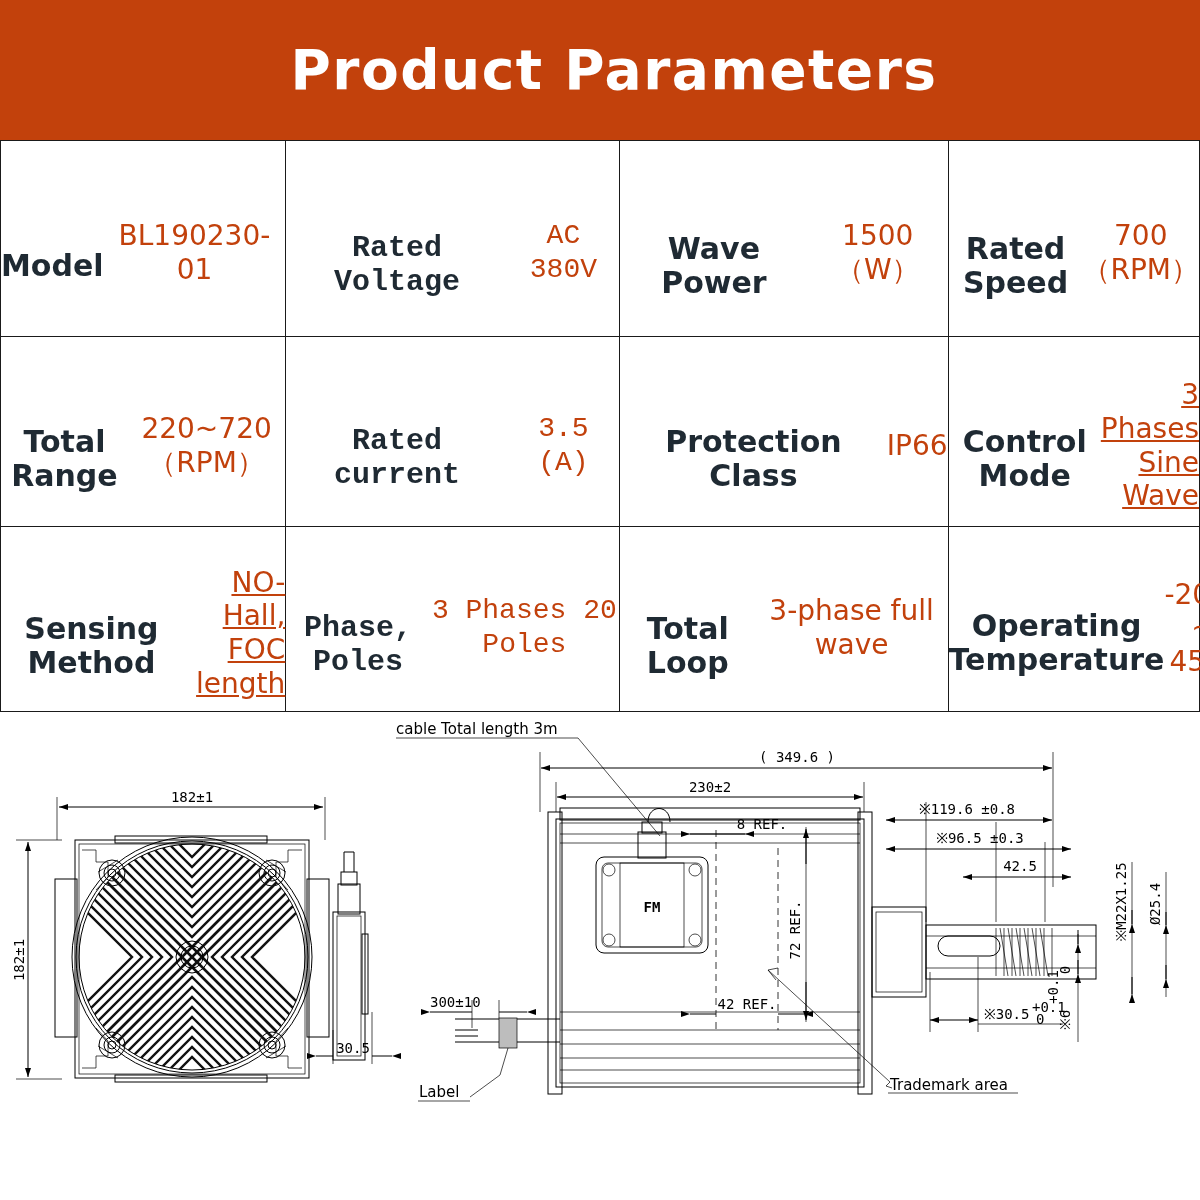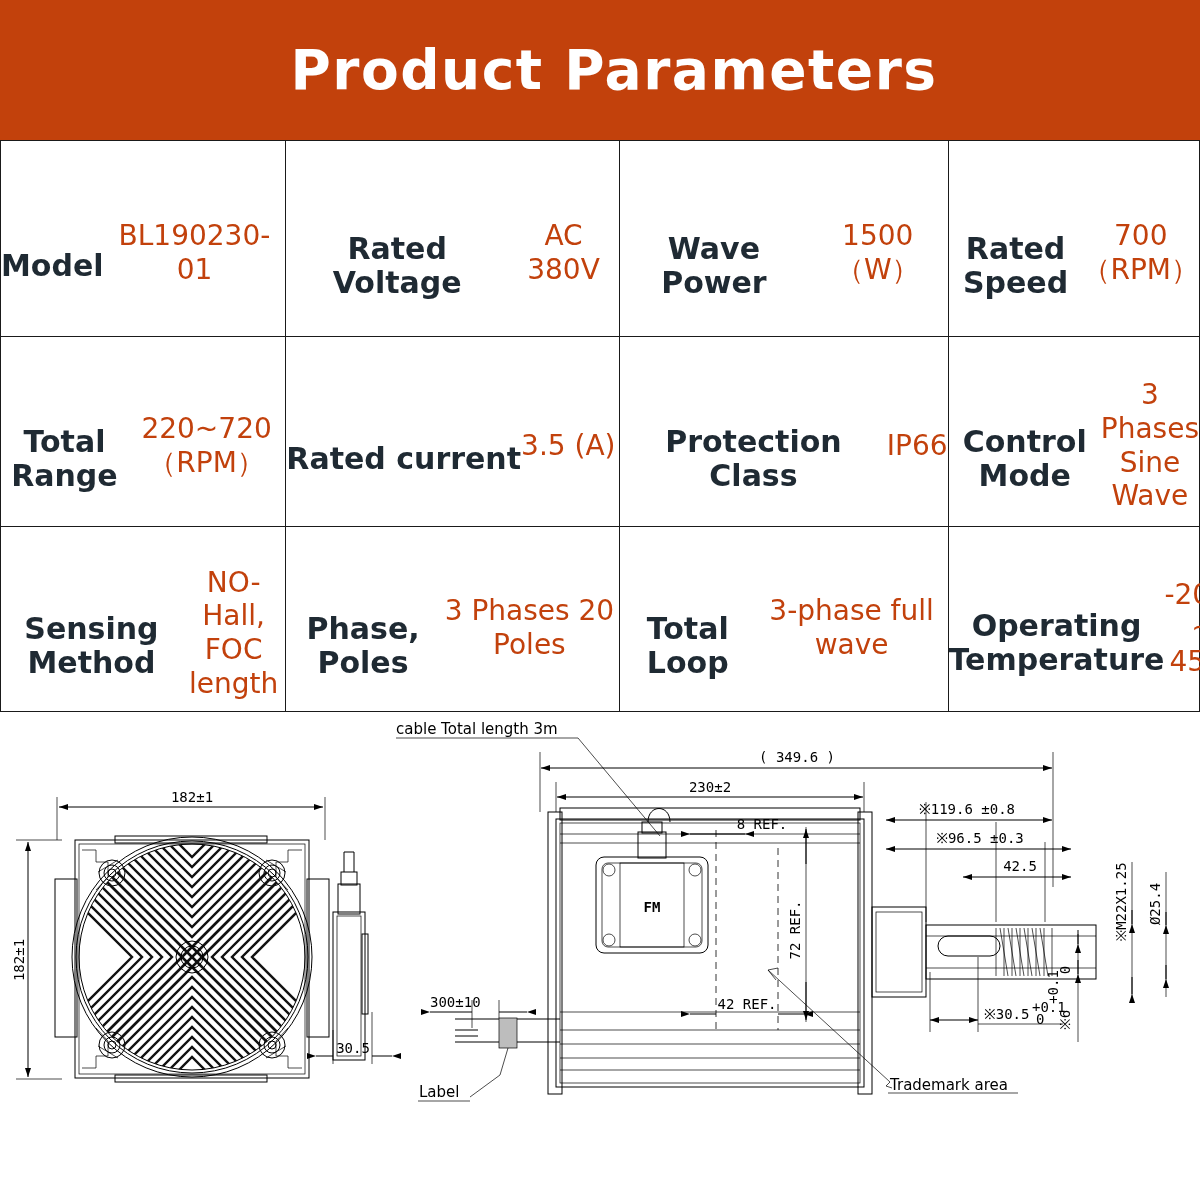--- a/index.html
+++ b/index.html
@@ -26,21 +26,21 @@
     border-collapse: collapse;
     table-layout: fixed;
   }
   #spec-table td {
     border: 1px solid #1a1a1a;
     vertical-align: top;
     text-align: center;
     padding: 0;
   }
   #spec-table td.c0 { width: 277px; }
-  #spec-table td.c1 { width: 324px; }
+  #spec-table td.c1 { width: 324px; font-family: Liberation Mono, monospace; }
   #spec-table td.c2 { width: 319px; }
   #spec-table td.c3 { width: 244px; }
   #spec-table tr.r0 td { height: 196px; }
   #spec-table tr.r1 td { height: 190px; }
   #spec-table tr.r2 td { height: 185px; }
 
   .cell-inner {
     height: 100%;
     display: flex;
     flex-direction: row;
@@ -57,21 +57,21 @@
   .cell-label.two-line { margin-top: 28px; }
   .cell-value {
     font-size: 28px;
     font-weight: normal;
     color: #c2410c;
     line-height: 1.2;
     margin-top: 28px;
     white-space: pre-line;
   }
   .cell-value.tight { margin-top: 18px; }
-  .cell-value.multi { margin-top: 28px; text-align: center; }
+  .cell-value.multi { margin-top: 28px; text-align: right; text-decoration: underline; }
 
   
   #drawing-area {
     position: relative;
     width: 1200px;
     height: 519px;
     background: #ffffff;
   }
   #drawing-svg { position: absolute; left: 0; top: 0; }
   .dim-text {

